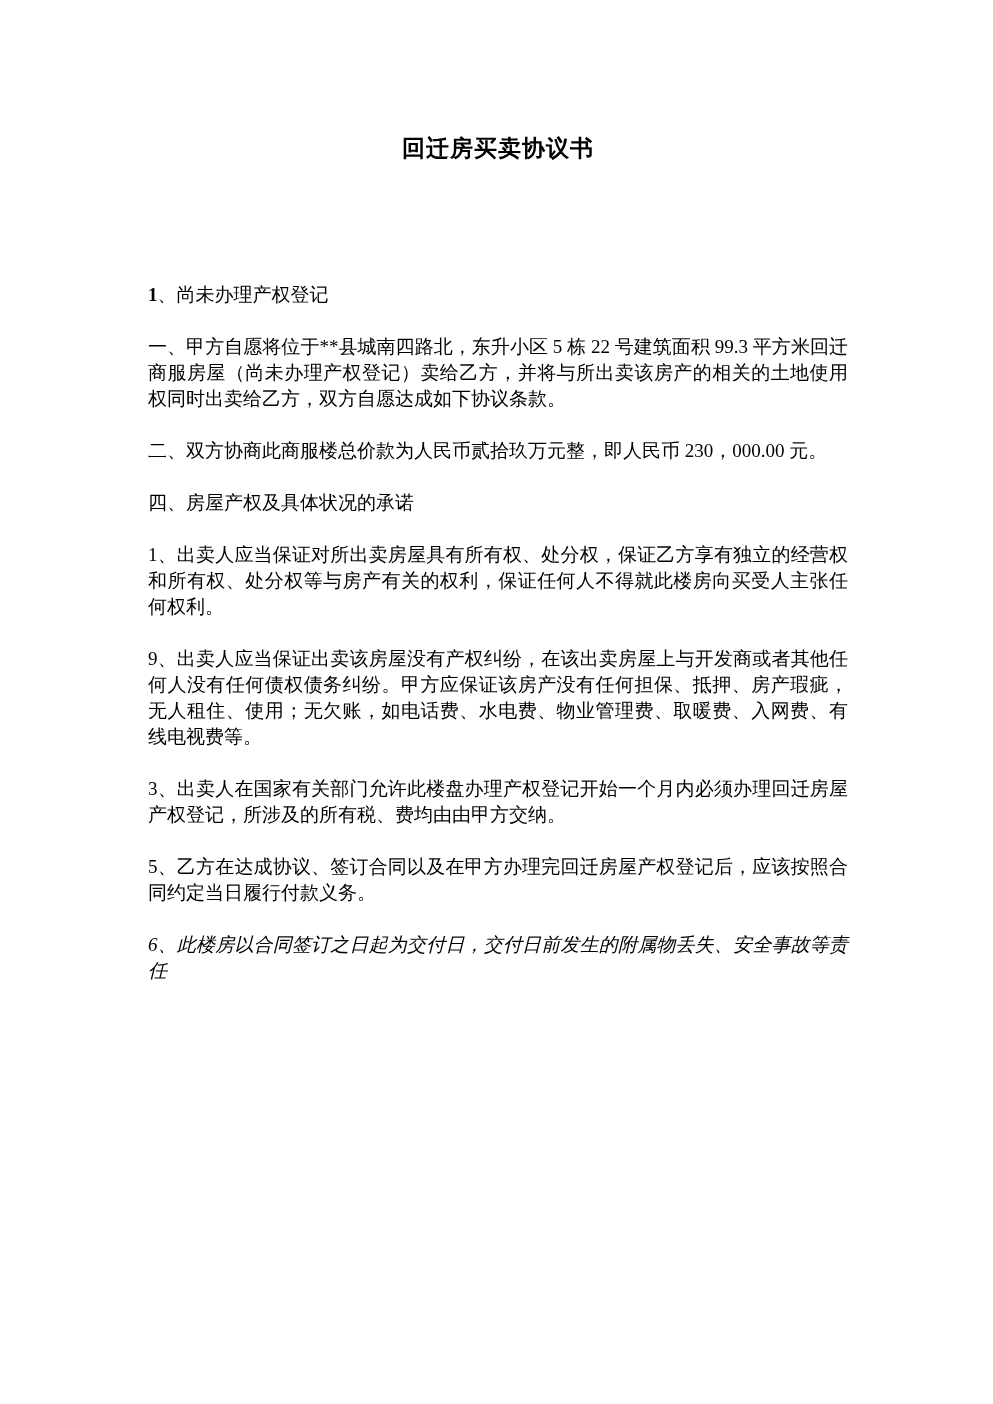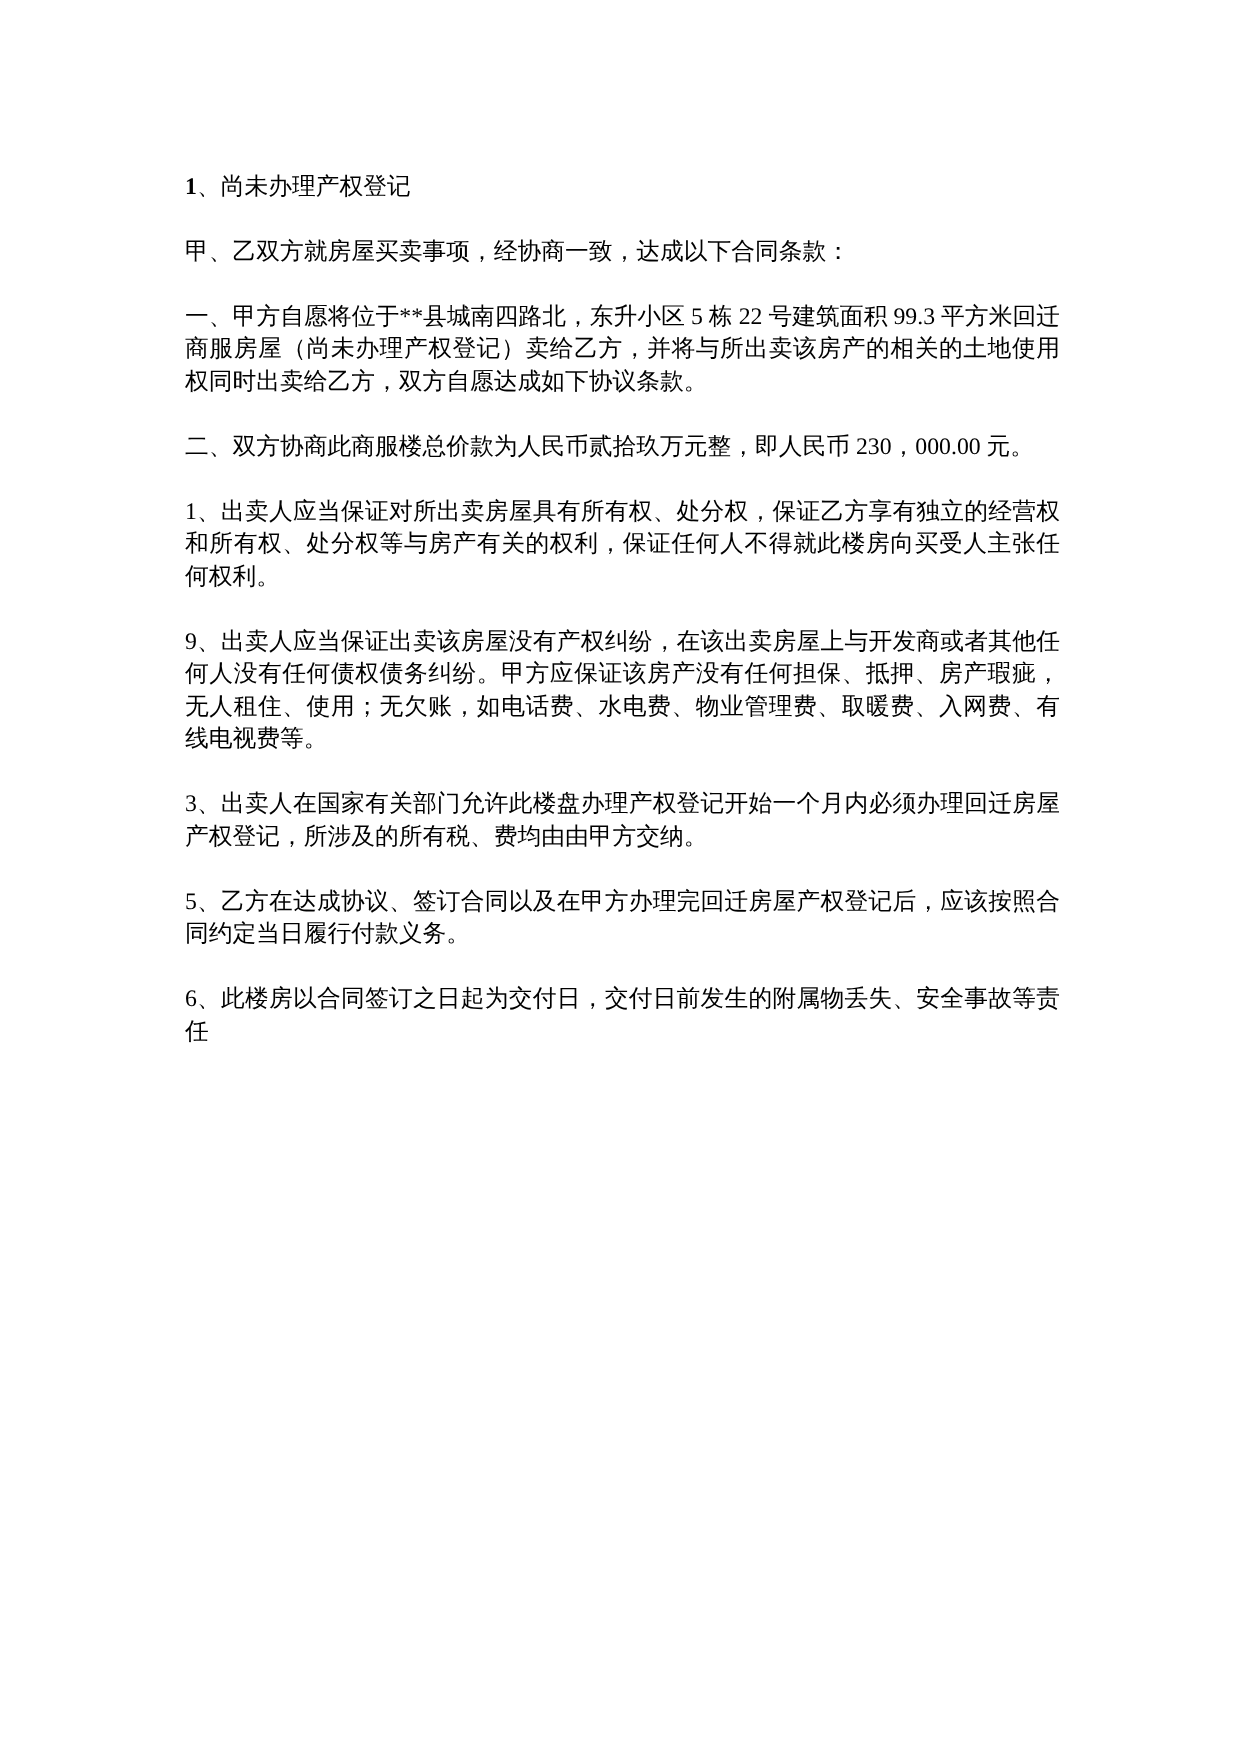--- a/index.html
+++ b/index.html
@@ -31,33 +31,35 @@
   }
   .para {
     font-size: 19px;
     line-height: 26px;
     margin: 0 0 26px 0;
     text-align: justify;
     word-break: break-all;
   }
   .para:last-child {
     margin-bottom: 0;
+    font-style: italic;
   }
   .num-bold {
     font-weight: bold;
   }
 </style>
 </head>
 <body>
 
 <div class="page">
+  <h1 class="doc-title">回迁房买卖协议书</h1>
 
   <p class="para"><span class="num-bold">1</span><span>、尚未办理产权登记</span></p>
 
-  <p class="para">甲、乙双方就房屋买卖事项，经协商一致，达成以下合同条款：</p>
   <p class="para">一、甲方自愿将位于**县城南四路北，东升小区 5 栋 22 号建筑面积 99.3 平方米回迁商服房屋（尚未办理产权登记）卖给乙方，并将与所出卖该房产的相关的土地使用权同时出卖给乙方，双方自愿达成如下协议条款。</p>
   <p class="para">二、双方协商此商服楼总价款为人民币贰拾玖万元整，即人民币  230，000.00 元。</p>
+  <p class="para">四、房屋产权及具体状况的承诺</p>
   <p class="para">1、出卖人应当保证对所出卖房屋具有所有权、处分权，保证乙方享有独立的经营权和所有权、处分权等与房产有关的权利，保证任何人不得就此楼房向买受人主张任何权利。</p>
   <p class="para">9、出卖人应当保证出卖该房屋没有产权纠纷，在该出卖房屋上与开发商或者其他任何人没有任何债权债务纠纷。甲方应保证该房产没有任何担保、抵押、房产瑕疵，无人租住、使用；无欠账，如电话费、水电费、物业管理费、取暖费、入网费、有线电视费等。</p>
   <p class="para">3、出卖人在国家有关部门允许此楼盘办理产权登记开始一个月内必须办理回迁房屋产权登记，所涉及的所有税、费均由由甲方交纳。</p>
   <p class="para">5、乙方在达成协议、签订合同以及在甲方办理完回迁房屋产权登记后，应该按照合同约定当日履行付款义务。</p>
   <p class="para">6、此楼房以合同签订之日起为交付日，交付日前发生的附属物丢失、安全事故等责任</p>
 </div>
 
 </body></html>

